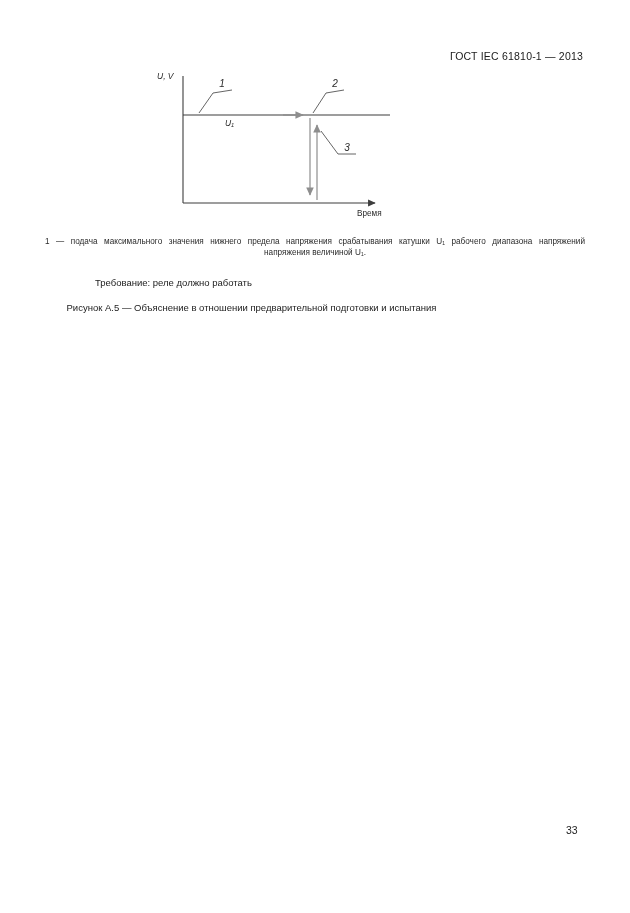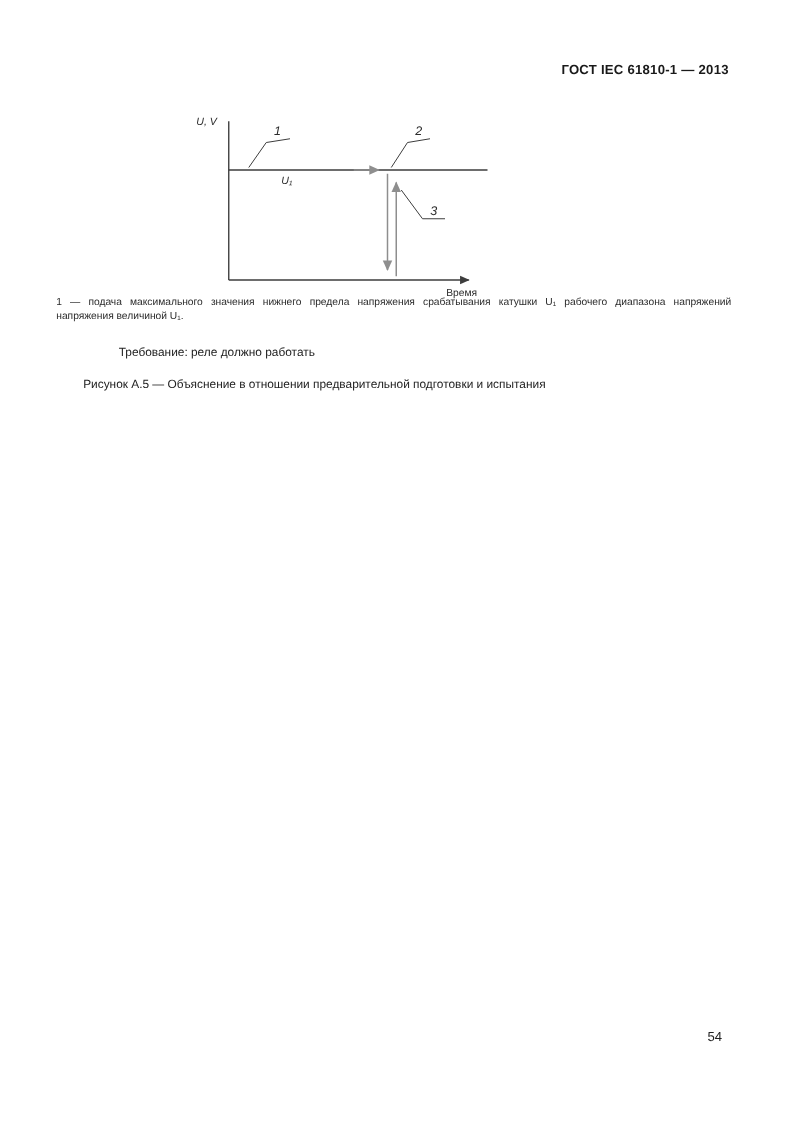--- a/index.html
+++ b/index.html
@@ -10,48 +10,48 @@
     width: 630px;
     height: 913px;
     background: #ffffff;
     overflow: hidden;
   }
   .header {
     position: absolute;
     top: 50px;
     right: 47px;
     font-size: 10.5px;
-    font-weight: bold;
+    font-weight: normal;
     letter-spacing: 0.2px;
     color: #1a1a1a;
     white-space: nowrap;
   }
   .figure-wrap {
     position: absolute;
     left: 145px;
-    top: 86px;
+    top: 65px;
     width: 260px;
     height: 160px;
   }
   svg text { font-family: "Liberation Sans", sans-serif; fill: #2b2b2b; }
   .t-italic { font-style: italic; }
   .ln-dark { stroke: #3d3d3d; stroke-width: 1.1; fill: none; }
   .ln-gray { stroke: #8e8e8e; stroke-width: 1.2; fill: none; }
   .ln-thin { stroke: #3d3d3d; stroke-width: 0.8; fill: none; }
   .notes {
     position: absolute;
     left: 45px;
     top: 236px;
     width: 540px;
     font-size: 8.2px;
     line-height: 11px;
     color: #2b2b2b;
   }
   .notes .just { text-align: justify; text-align-last: justify; }
-  .notes .cent { text-align: left; }
+  .notes .cent { text-align: center; }
   .requirement {
     position: absolute;
     left: 75px;
     top: 277px;
     font-size: 9.5px;
     color: #222222;
     white-space: nowrap;
     margin-left: 20px;
   }
   .figure-title {
@@ -115,15 +115,15 @@
     <div class="just">1 — подача максимального значения нижнего предела напряжения срабатывания катушки U₁  рабочего диапазона напряжений</div>
     <div class="cent">напряжения величиной U₁.</div>
   </div>
 
   <div class="requirement">Требование: реле должно работать</div>
 
   <div class="figure-title">
     <div>Рисунок А.5 — Объяснение в отношении предварительной подготовки и испытания</div>
   </div>
 
-  <div class="page-number">54</div>
+  <div class="page-number">33</div>
 
 </div>
 
 </body></html>

